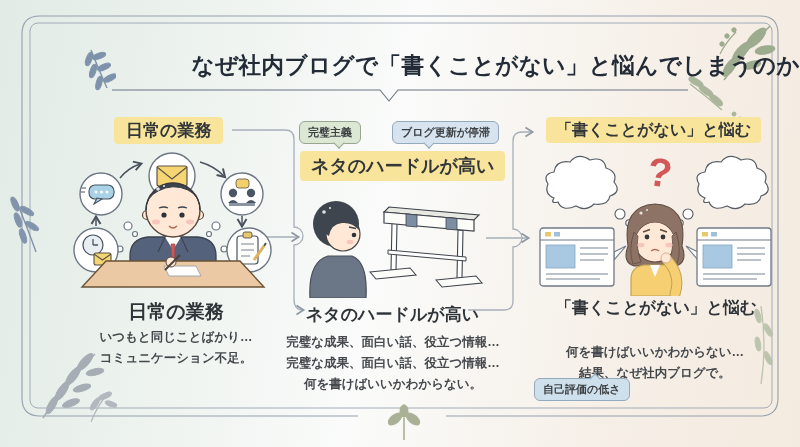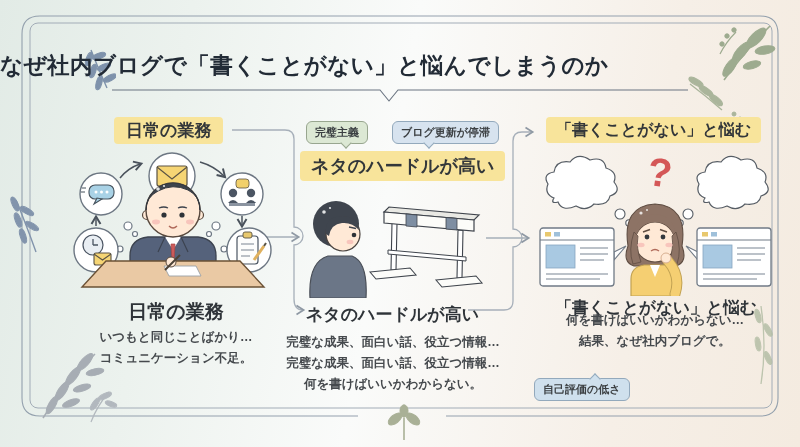--- a/index.html
+++ b/index.html
@@ -1,40 +1,40 @@
 <!DOCTYPE html>
 <html><head>
 <meta charset="utf-8">
 <style>
   html,body{margin:0;padding:0;background:#fff}
   .canvas{position:relative;width:800px;height:447px;overflow:hidden;
     background:linear-gradient(100deg,#e2ebe6 0%,#ecf2ee 22%,#fafbfa 48%,#f6efe7 78%,#f4ebe0 100%);
     font-family:"Liberation Sans","DejaVu Sans",sans-serif;}
   .abs{position:absolute}
-  .title{position:absolute;left:0;right:0;top:50px;text-align:left;
+  .title{position:absolute;left:0;right:0;top:50px;text-align:right;
     font-family:"Liberation Serif","DejaVu Serif",serif;font-weight:bold;
     font-size:22.5px;letter-spacing:.5px;color:#222b36}
   .label{position:absolute;background:#f8e49b;color:#33373a;font-weight:bold;
     border-radius:4px;text-align:center;line-height:1;padding:5px 12px;white-space:nowrap}
   .label1{left:114px;top:117px;font-size:17px}
   .label2{left:300px;top:151px;font-size:18px;padding:6px 11px}
   .label3{left:546px;top:117px;font-size:16px;padding:5px 10px}
   .heading{position:absolute;font-weight:bold;color:#2f3439;text-align:center;white-space:nowrap}
   .heading1{left:90px;top:299px;width:172px;font-size:19px}
   .heading2{left:300px;top:303px;width:185px;font-size:17px}
   .heading3{left:550px;top:297px;width:212px;font-size:16.5px}
   .body{position:absolute;font-weight:bold;color:#45494d;text-align:center;
     font-size:12.5px;line-height:21px;white-space:nowrap}
   .body1{left:70px;top:327px;width:212px}
   .body2{left:280px;top:332px;width:226px}
-  .body3{left:542px;top:310px;width:226px}
+  .body3{left:542px;top:342px;width:226px}
   .bubble{position:absolute;font-size:11px;font-weight:bold;color:#3c4043;
     border-radius:6px;padding:5px 8px;line-height:1;white-space:nowrap}
   .bubble::after{content:"";position:absolute;width:7px;height:7px;transform:rotate(45deg)}
-  .bub-perf{left:306px;top:121px;background:#dce8d4;border:1px solid #98a68f}
+  .bub-perf{left:299px;top:121px;background:#dce8d4;border:1px solid #98a68f}
   .bub-perf::after{background:#dce8d4;bottom:-4px;left:58%;
     border-right:1px solid #98a68f;border-bottom:1px solid #98a68f}
   .bub-self{left:392px;top:121px;background:#d7e3ef;border:1px solid #93a9bc}
   .bub-self::after{background:#d7e3ef;bottom:-4px;left:30%;
     border-right:1px solid #93a9bc;border-bottom:1px solid #93a9bc}
   .bub-stag{left:534px;top:378px;background:#cfe0ed;border:1px solid #93a9bc}
   .bub-stag::after{background:#cfe0ed;top:-4px;left:60%;
     border-left:1px solid #93a9bc;border-top:1px solid #93a9bc}
   .bub-comm{left:638px;top:378px;background:#f6d5d2;border:1px solid #cf9a96}
   .bub-comm::after{background:#f6d5d2;top:-4px;left:35%;

